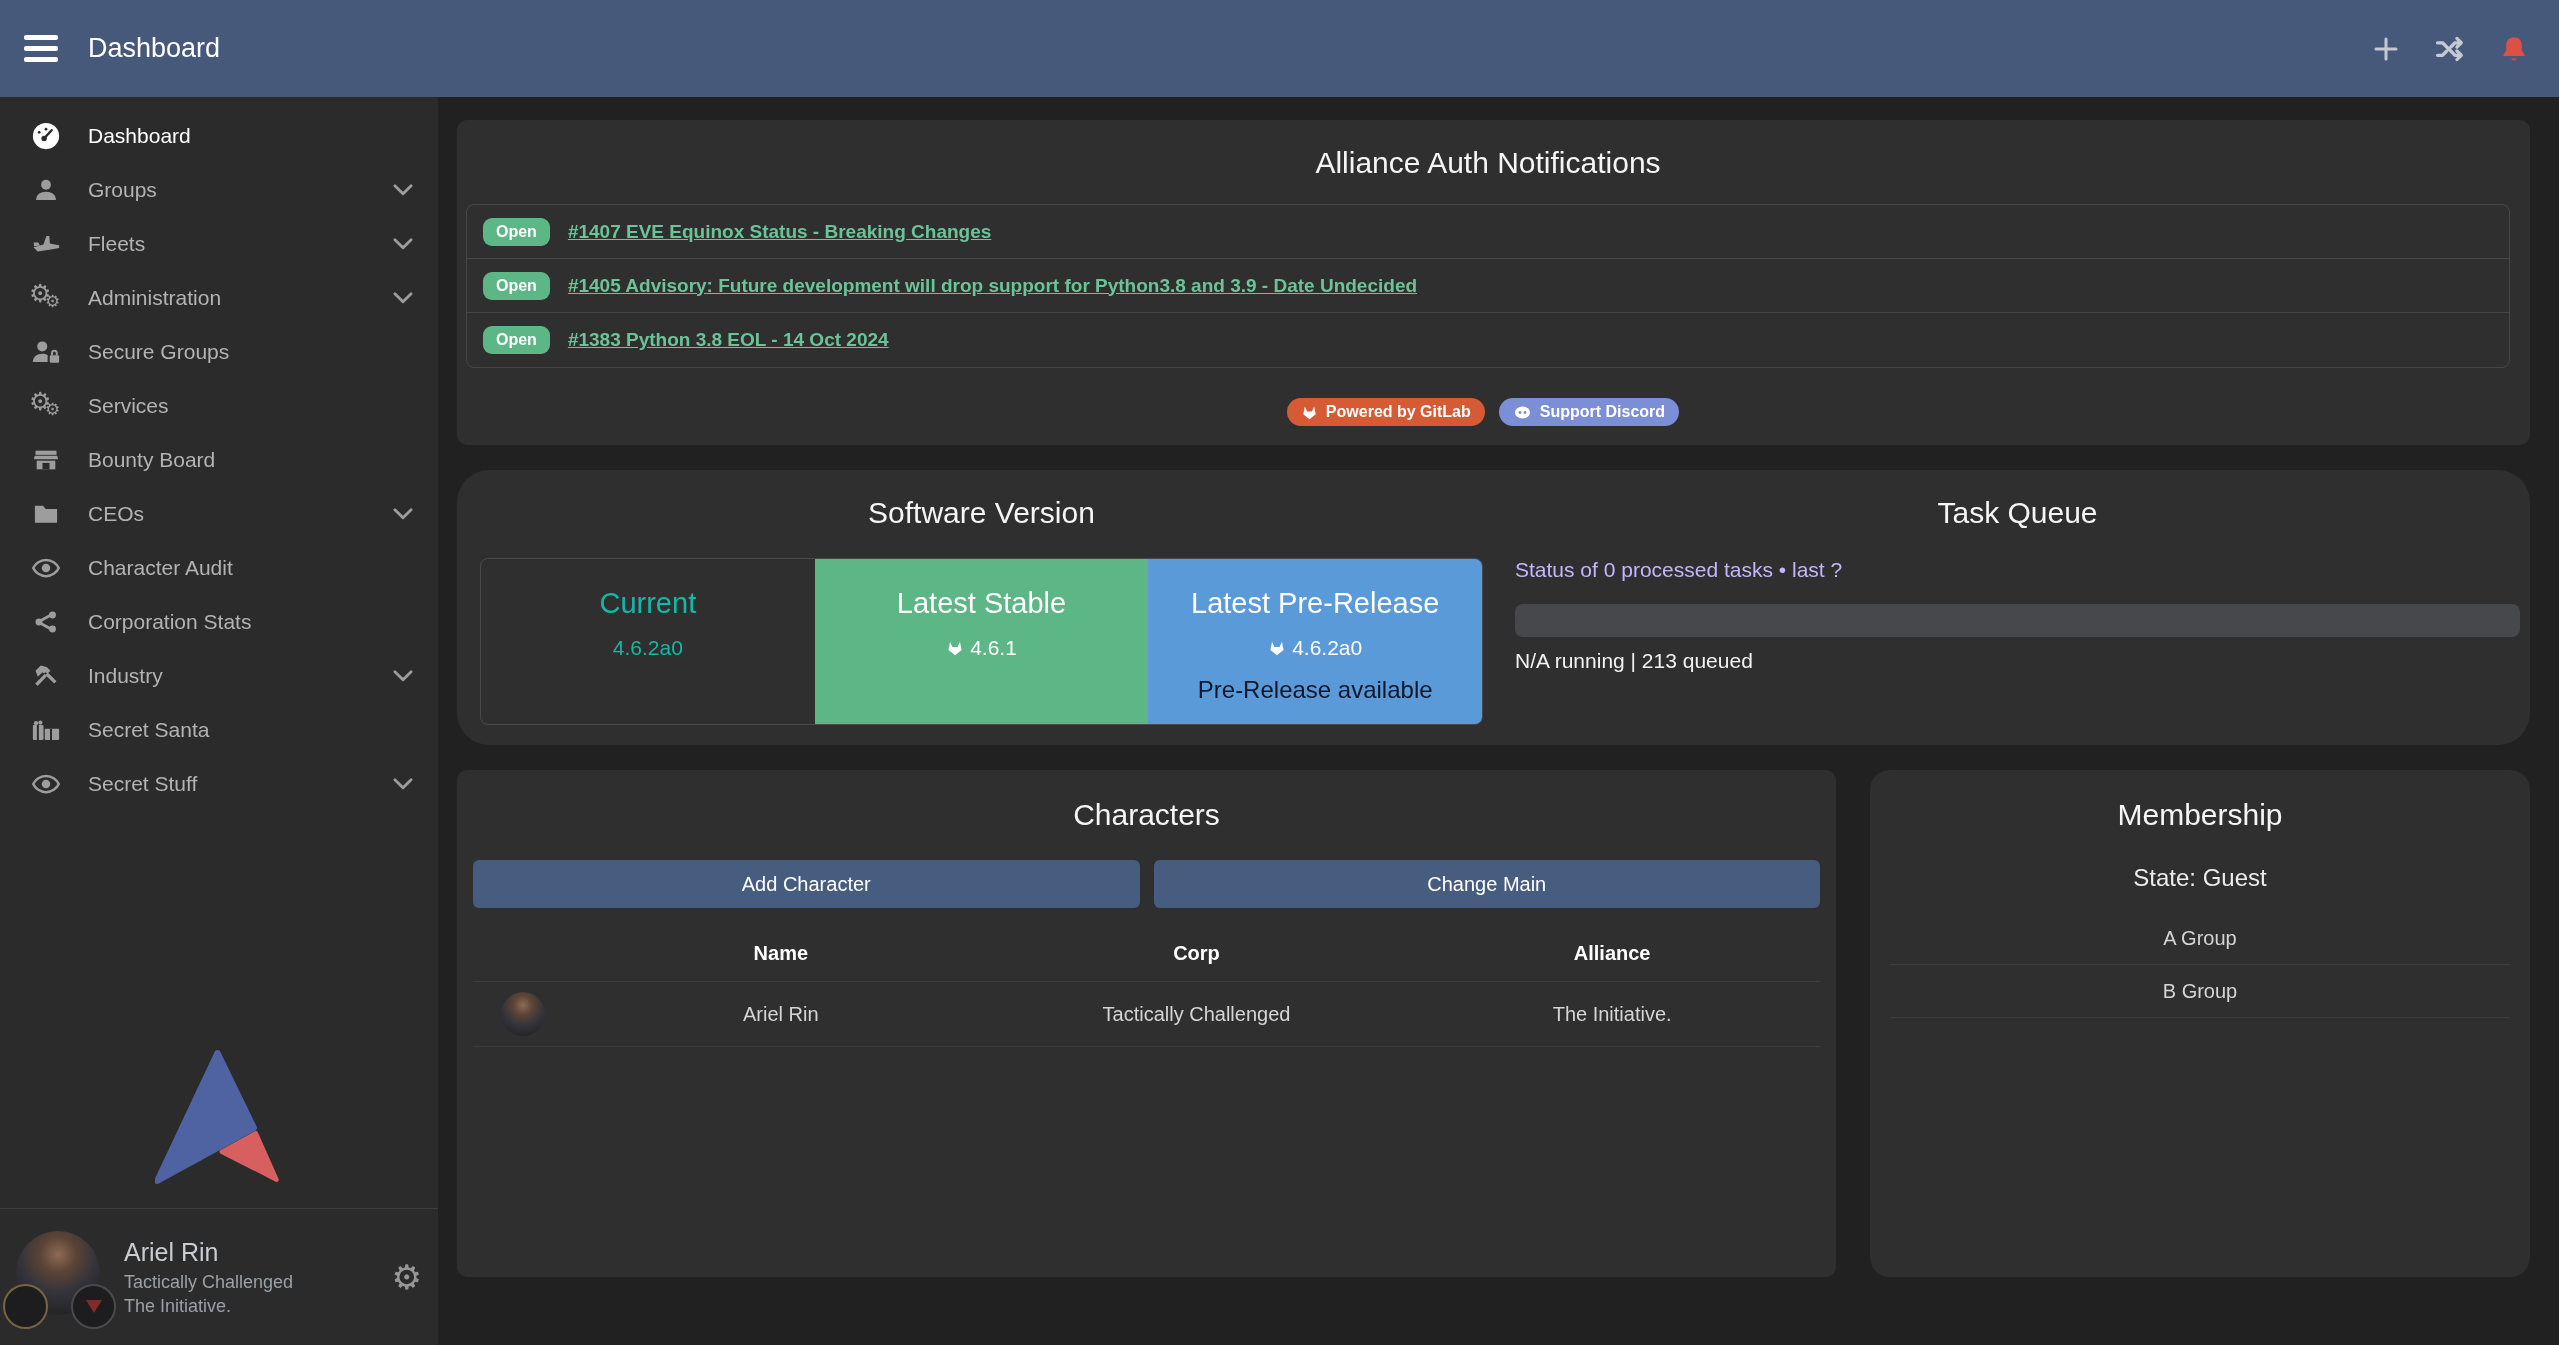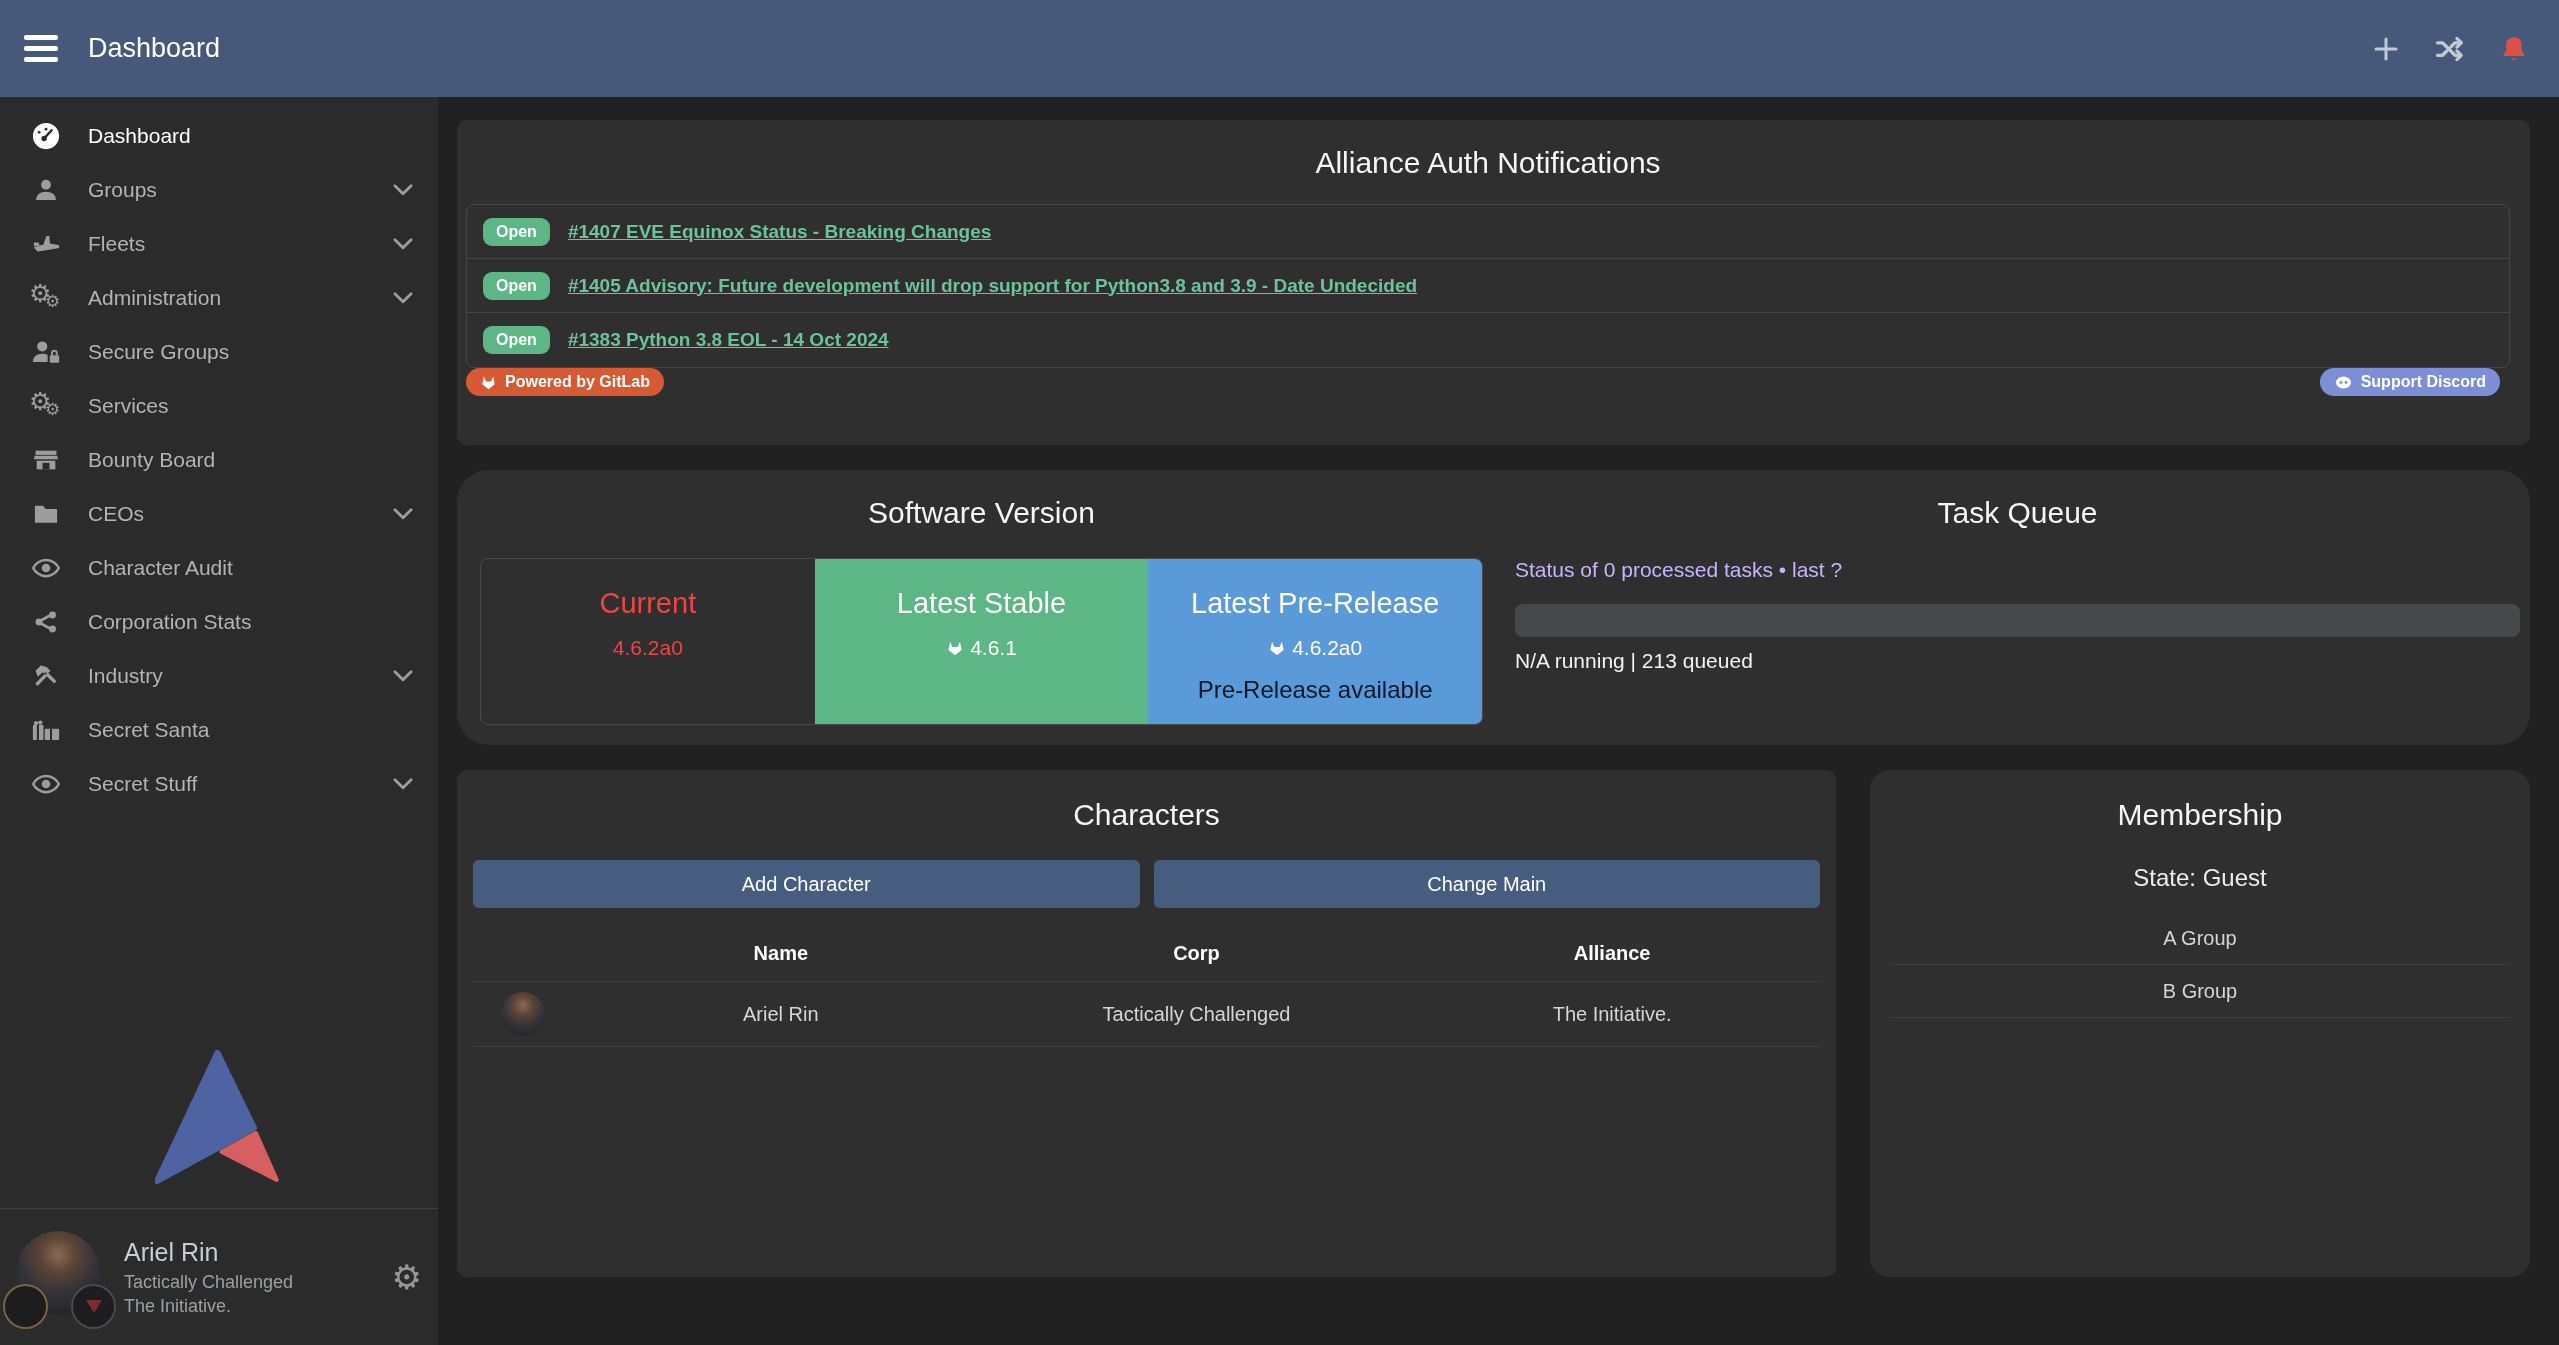--- a/index.html
+++ b/index.html
@@ -67,35 +67,35 @@
   
   #panel-notifications { left:19px; top:23px; width:2073px; height:325px; padding:26px 20px 0 9px; }
   .notif-list { margin-top:24px; border:1px solid #474747; border-radius:8px; }
   .notif-row { height:54px; display:flex; align-items:center; padding-left:16px; border-bottom:1px solid #474747; }
   .notif-row:last-child { border-bottom:none; }
   .badge-open {
     background:#5cb685; color:#fff; font-weight:bold; font-size:16px;
     padding:5px 13px; border-radius:9px; margin-right:18px;
   }
   .notif-link { color:#6cc398; font-size:19px; font-weight:600; text-decoration:underline; cursor:pointer; }
-  .notif-badges { display:flex; justify-content:space-between; gap:14px; margin-right:10px; }
+  .notif-badges { display:flex; justify-content:center; gap:14px; margin-top:30px; margin-right:10px; }
   .pill { display:flex; align-items:center; gap:8px; height:28px; border-radius:14px; padding:0 14px; color:#fff; font-size:16px; font-weight:bold; cursor:pointer; }
   .pill.gitlab { background:#d65a33; }
   .pill.discord { background:#7c8ed6; }
 
   
   #panel-row2 { left:19px; top:373px; width:2073px; height:275px; display:flex;border-radius:32px; }
   .sv-half { width:1036px; padding:26px 10px 0 23px; }
   .tq-half { flex:1; padding:26px 10px 0 22px; }
   .sv-box { margin-top:28px; height:167px; display:flex; border:1px solid #4a4a4a; border-radius:8px; overflow:hidden; }
   .sv-col { flex:1; text-align:center; padding-top:28px; }
   .sv-col .sv-label { color:#fff; font-size:29px; font-weight:500; }
   .sv-col .sv-value { color:#fff; font-size:21px; margin-top:16px; display:flex; align-items:center; justify-content:center; gap:6px; }
   .sv-col .sv-note { color:#0f172a; font-size:24px; margin-top:16px; }
-  .sv-col.plain .sv-label, .sv-col.plain .sv-value { color:#ef4444; }
+  .sv-col.plain .sv-label, .sv-col.plain .sv-value { color:#14b8a6; }
   .sv-col.stable { background:#5cb685; }
   .sv-col.prerelease { background:#5b9ad8; }
   .tq-status { margin-top:28px; color:#c4b5fd; font-size:21px; }
   .tq-bar { margin-top:22px; height:33px; background:#46484c; border-radius:8px; overflow:hidden; }
   .tq-fill { height:100%; width:0%; background:#5b9ad8; }
   .tq-counts { margin-top:12px; color:#f2f2f2; font-size:21px; }
 
   
   #panel-characters { left:19px; top:673px; width:1379px; height:507px; padding:28px 16px 0 16px; }
   .char-buttons { display:flex; gap:14px; margin-top:28px; }

